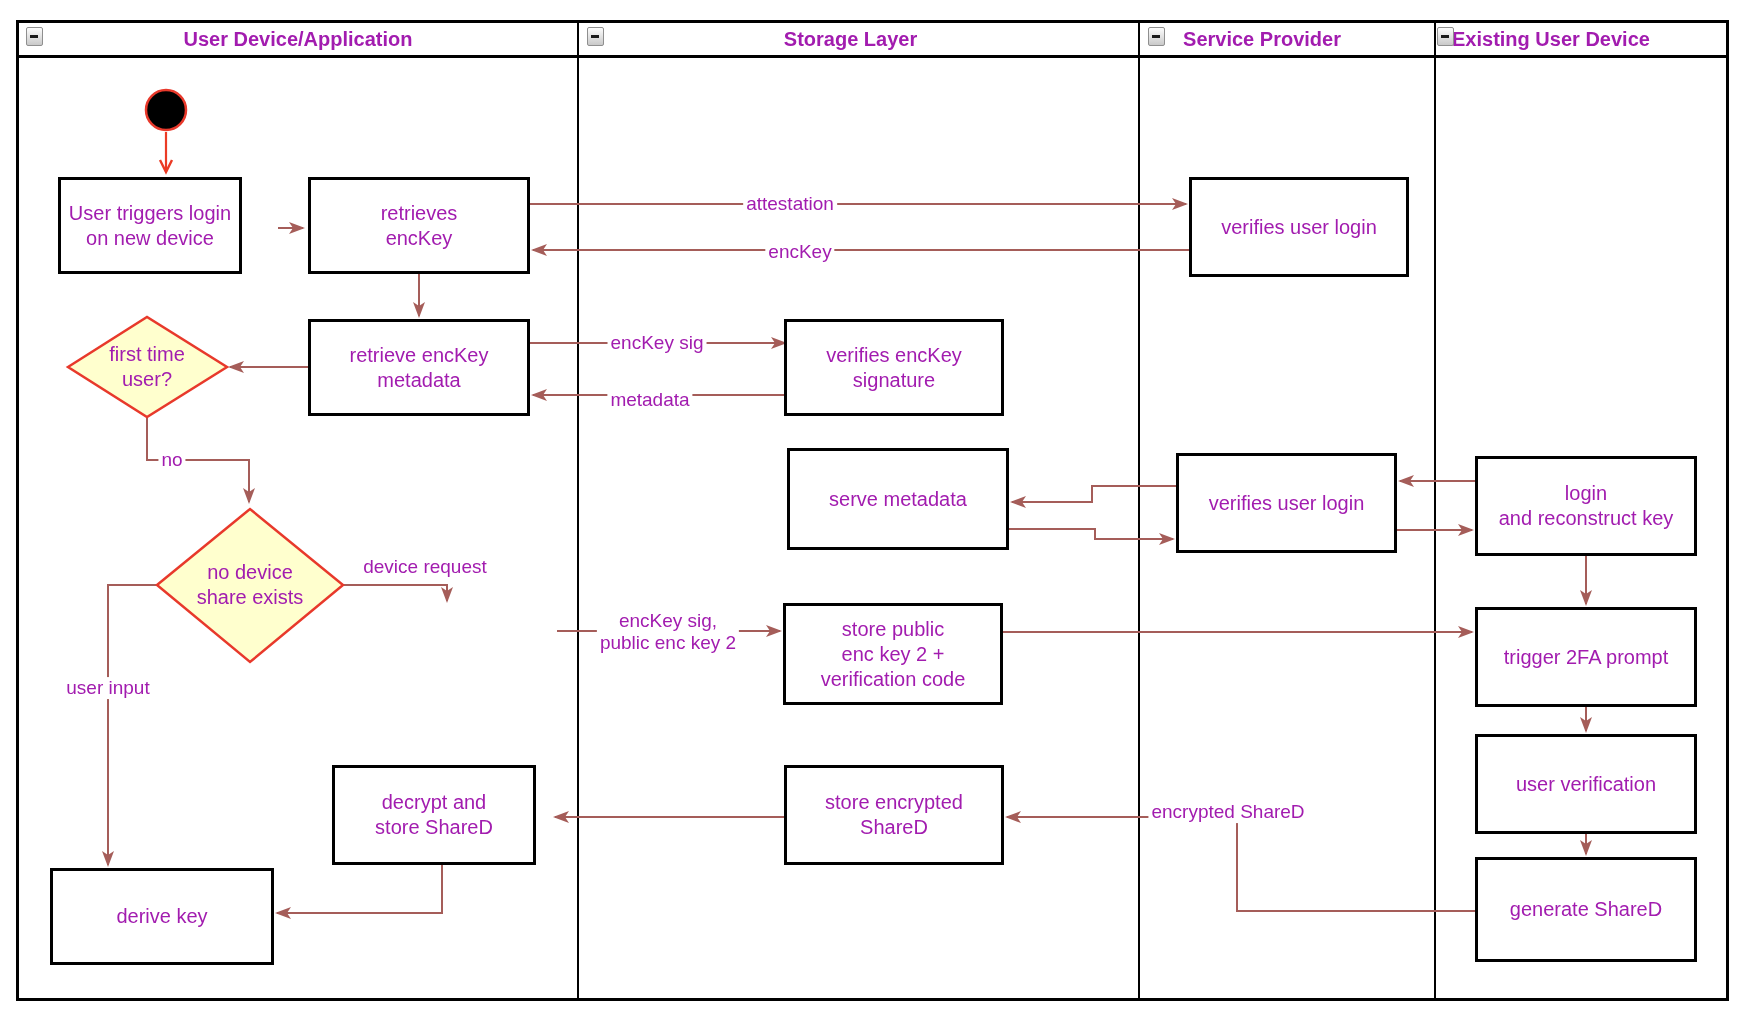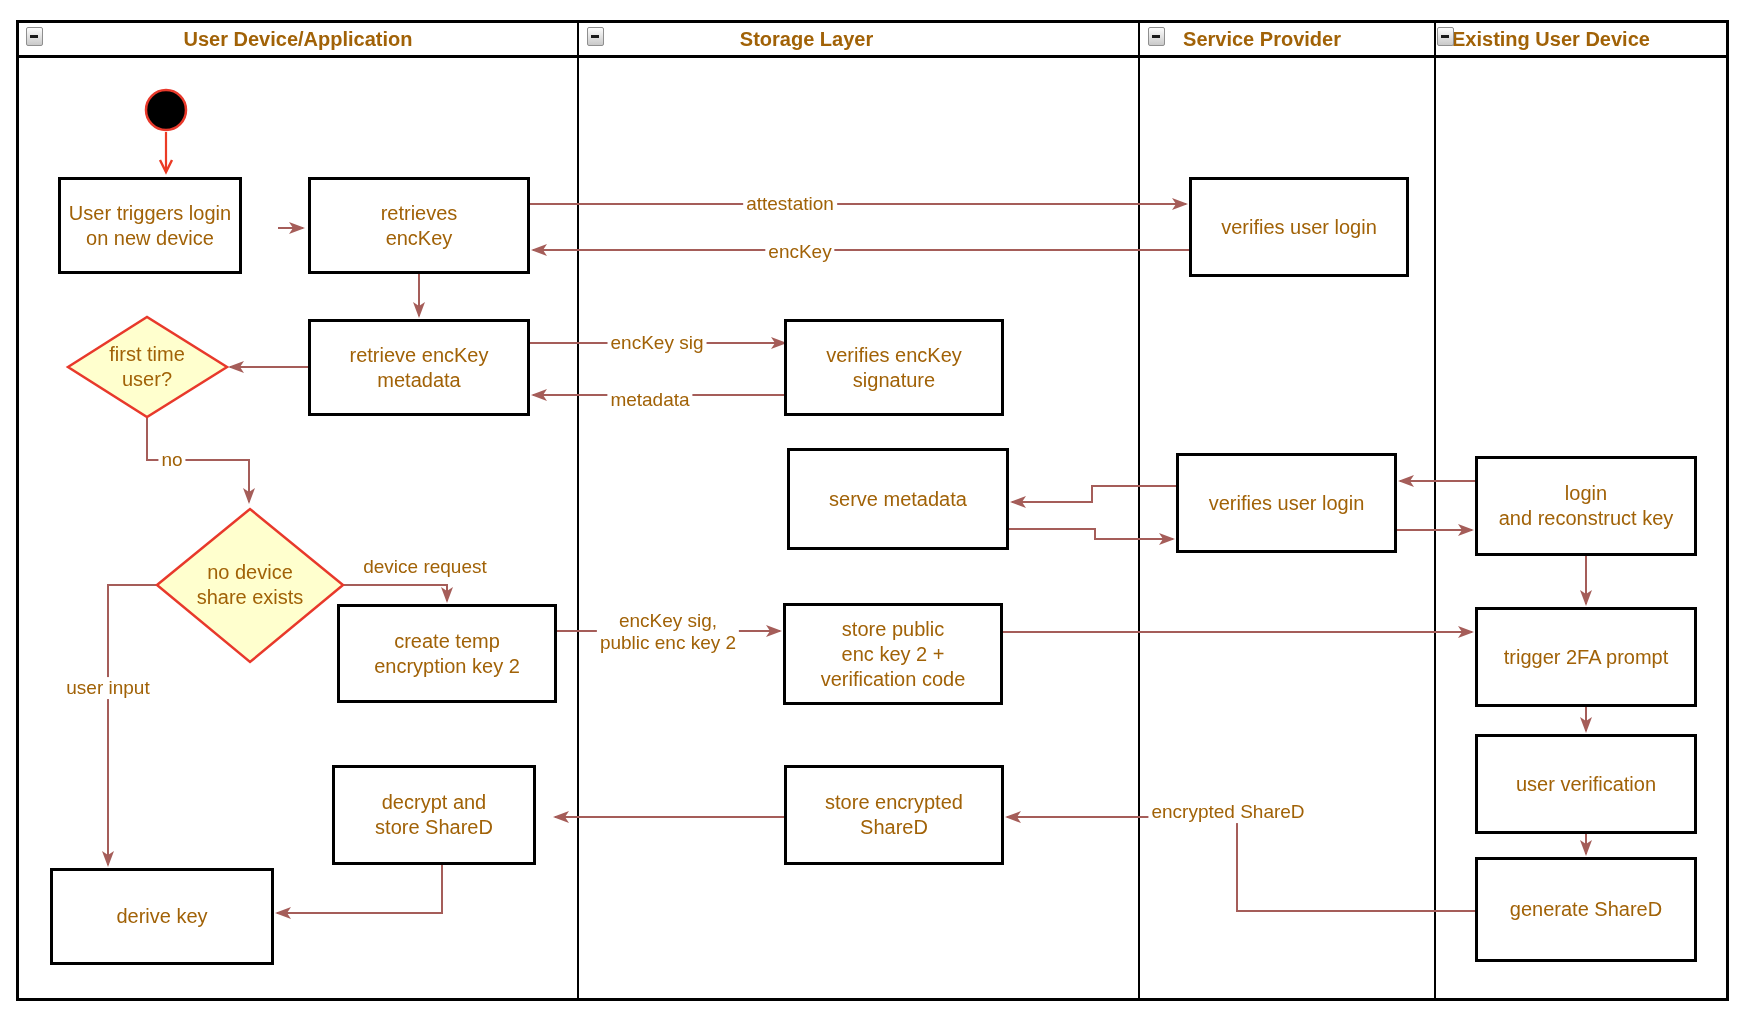--- a/index.html
+++ b/index.html
@@ -1,17 +1,17 @@
 <!DOCTYPE html>
 <html><head>
 <meta charset="utf-8">
 <style>
   html,body{margin:0;padding:0;background:#ffffff;}
   #canvas{position:relative;width:1756px;height:1026px;background:#fff;overflow:hidden;
-          font-family:"Liberation Sans", sans-serif;color:#a16207;}
+          font-family:"Liberation Sans", sans-serif;color:#a21caf;}
   
   .frame{position:absolute;left:16px;top:20px;width:1707px;height:975px;border:3px solid #000;z-index:1;background:#fff;}
   .lane-line{position:absolute;top:20px;height:978px;width:2px;background:#000;z-index:2;}
   .header-sep{position:absolute;left:16px;top:55px;width:1713px;height:3px;background:#000;z-index:2;}
   .lane-title{position:absolute;top:26px;height:26px;line-height:26px;text-align:center;
               font-weight:bold;font-size:20px;z-index:3;white-space:nowrap;}
   .collapse-btn{position:absolute;width:15px;height:17px;border:1px solid #8f8f8f;border-radius:2px;
                 background:linear-gradient(#fdfdfd,#c9c9c9);z-index:4;cursor:pointer;}
   .collapse-btn::after{content:"";position:absolute;left:3px;top:7px;width:8px;height:3px;background:#1a1a1a;}
   
@@ -30,21 +30,21 @@
 
 <div id="canvas">
 
   <div class="frame"></div>
   <div class="header-sep"></div>
   <div class="lane-line" style="left:577px;"></div>
   <div class="lane-line" style="left:1138px;"></div>
   <div class="lane-line" style="left:1434px;"></div>
 
   <div class="lane-title" style="left:19px;width:558px;">User Device/Application</div>
-  <div class="lane-title" style="left:551px;width:511px;">Storage Layer</div>
+  <div class="lane-title" style="left:595px;width:511px;">Storage Layer</div>
   <div class="lane-title" style="left:1140px;width:244px;">Service Provider</div>
   <div class="lane-title" style="left:1452px;width:260px;text-align:left;">Existing User Device</div>
 
   <div class="collapse-btn" style="left:26px;top:27px;"></div>
   <div class="collapse-btn" style="left:587px;top:27px;"></div>
   <div class="collapse-btn" style="left:1148px;top:27px;"></div>
   <div class="collapse-btn" style="left:1437px;top:27px;"></div>
 
   <svg id="wires" width="1756" height="1026">
     <defs>
@@ -99,22 +99,20 @@
 encKey</div>
   <div class="node" style="left:1189px;top:177px;width:220px;height:100px;">verifies user login</div>
   <div class="node" style="left:308px;top:319px;width:222px;height:97px;">retrieve encKey
 metadata</div>
   <div class="node" style="left:784px;top:319px;width:220px;height:97px;">verifies encKey
 signature</div>
   <div class="node" style="left:787px;top:448px;width:222px;height:102px;">serve metadata</div>
   <div class="node" style="left:1176px;top:453px;width:221px;height:100px;">verifies user login</div>
   <div class="node" style="left:1475px;top:456px;width:222px;height:100px;">login
 and reconstruct key</div>
-  <div class="node" style="left:337px;top:604px;width:220px;height:99px;">create temp
-encryption key 2</div>
   <div class="node" style="left:783px;top:603px;width:220px;height:102px;">store public
 enc key 2 +
 verification code</div>
   <div class="node" style="left:1475px;top:607px;width:222px;height:100px;">trigger 2FA prompt</div>
   <div class="node" style="left:1475px;top:734px;width:222px;height:100px;">user verification</div>
   <div class="node" style="left:332px;top:765px;width:204px;height:100px;">decrypt and
 store ShareD</div>
   <div class="node" style="left:784px;top:765px;width:220px;height:100px;">store encrypted
 ShareD</div>
   <div class="node" style="left:1475px;top:857px;width:222px;height:105px;">generate ShareD</div>

